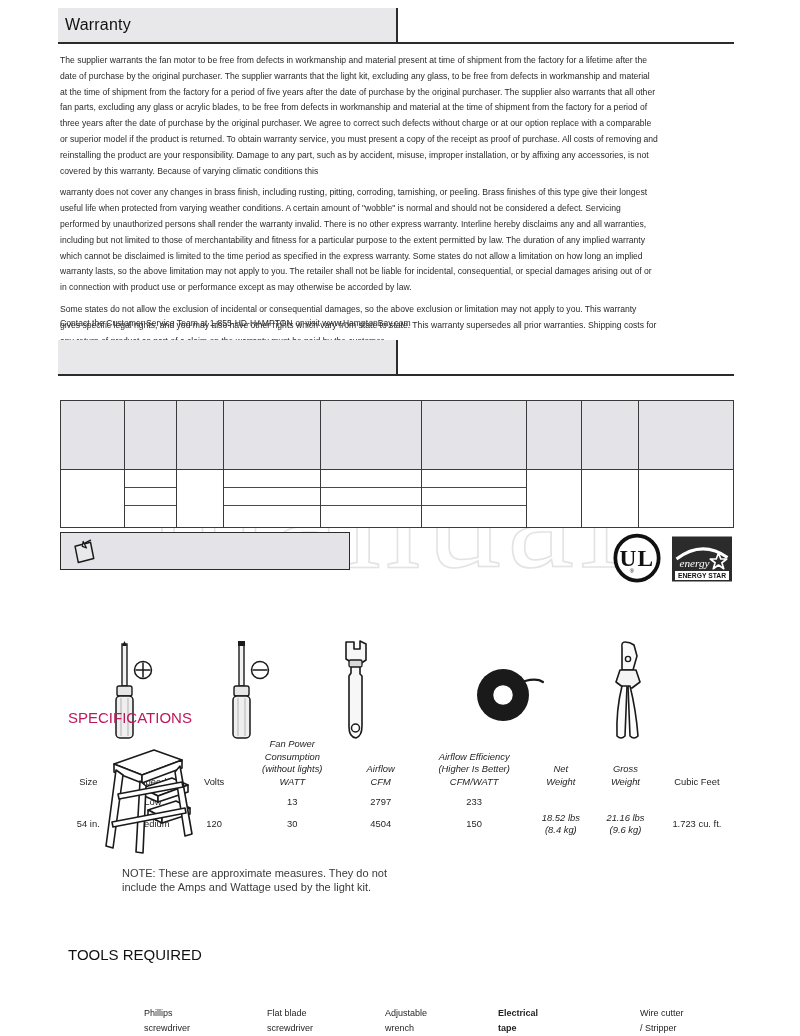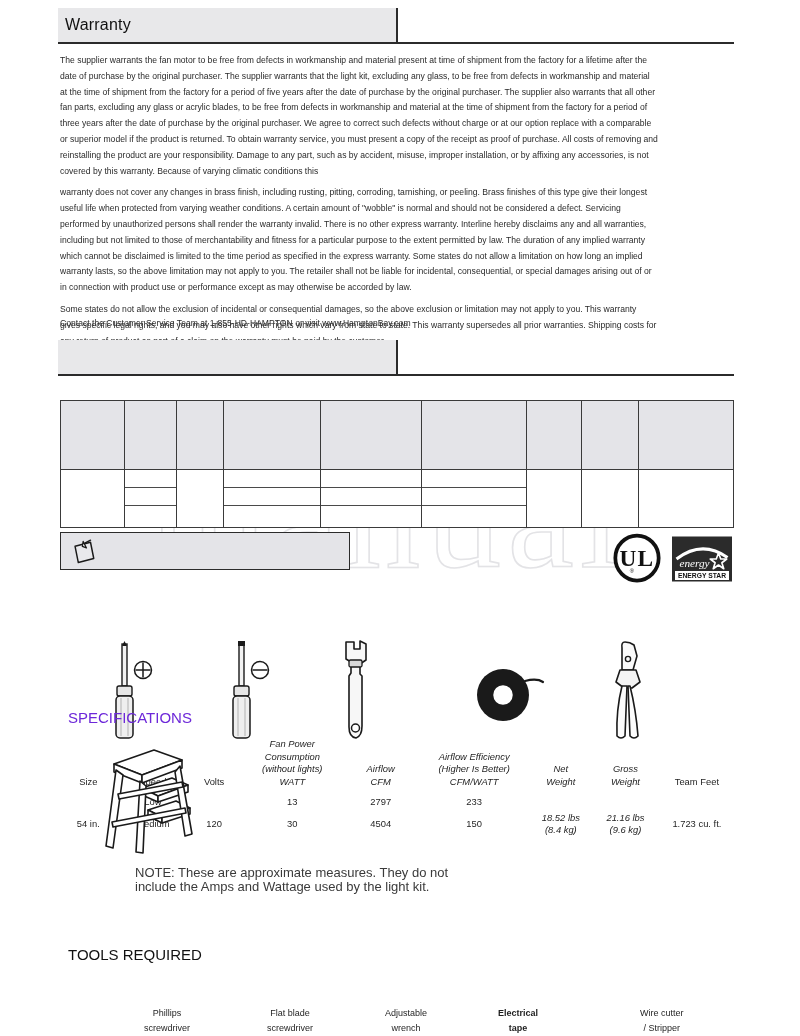--- a/index.html
+++ b/index.html
@@ -201,21 +201,21 @@
     position: absolute;
     bottom: 0;
   }
 
   
   .spec-title {
     position: absolute;
     left: 68px;
     top: 709px;
     font-size: 15px;
-    color: #6d28d9;
+    color: #be185d;
     z-index: 4;
   }
   .ladder {
     position: absolute;
     left: 96px;
     top: 742px;
     width: 128px;
     height: 118px;
     z-index: 5;
   }
@@ -246,23 +246,23 @@
     line-height: 12px;
   }
   .spec-table tr.data-row-mid td { }
   .spec-table .bottom-rule td {
     border-top: 1.4px solid #333;
   }
   .sub-unit { display: block; font-style: italic; }
 
   .spec-note {
     position: absolute;
-    left: 135px;
+    left: 122px;
     top: 866px;
-    font-size: 13px;
+    font-size: 11px;
     line-height: 14px;
     color: #3a3a3a;
     z-index: 3;
   }
 
   
   .tools-title {
     position: absolute;
     left: 68px;
     top: 946px;
@@ -270,21 +270,20 @@
     color: #111;
     z-index: 3;
   }
   .tool-labels {
     position: absolute;
     left: 60px;
     top: 1006px;
     width: 676px;
     height: 30px;
     z-index: 3;
-    text-align: center;
   }
   .tool-label {
     position: absolute;
     font-size: 9px;
     line-height: 15px;
     color: #1f1f1f;
   }
   .tool-label span { display: block; }
 </style>
 </head>
@@ -466,21 +465,21 @@
           <span class="sub-unit">CFM/WATT</span>
         </th>
         <th style="width:9.5%">
           <span class="sub-unit">Net</span>
           <span class="sub-unit">Weight</span>
         </th>
         <th style="width:9.5%">
           <span class="sub-unit">Gross</span>
           <span class="sub-unit">Weight</span>
         </th>
-        <th style="width:11.5%">Team Feet</th>
+        <th style="width:11.5%">Cubic Feet</th>
       </tr>
     </thead>
     <tbody>
       <tr>
         <td></td>
         <td>Low</td>
         <td></td>
         <td>13</td>
         <td>2797</td>
         <td>233</td>

